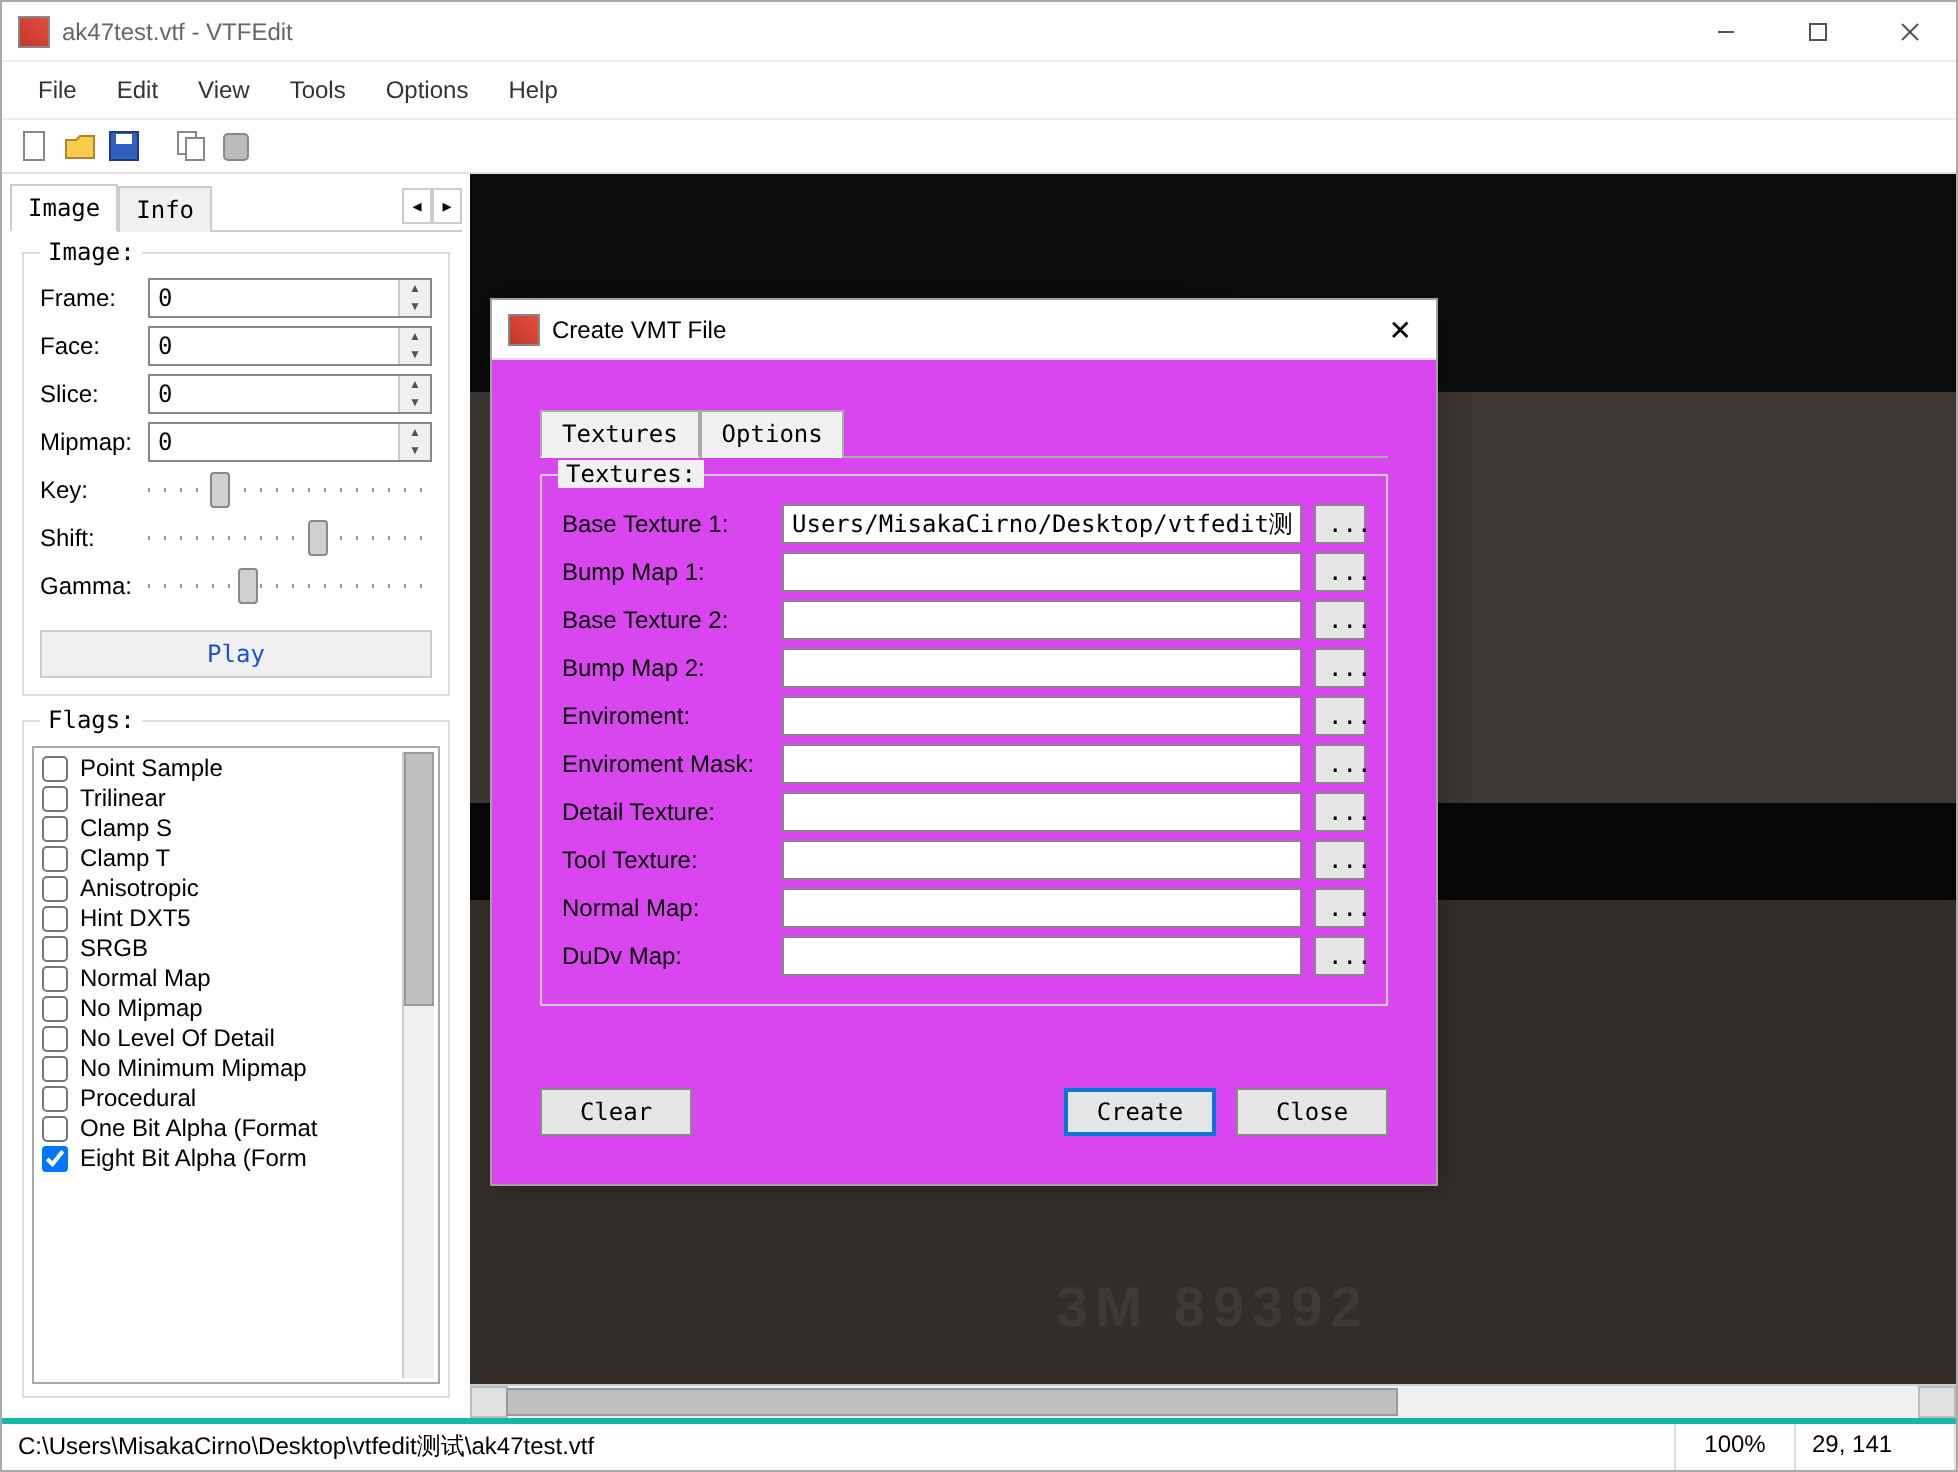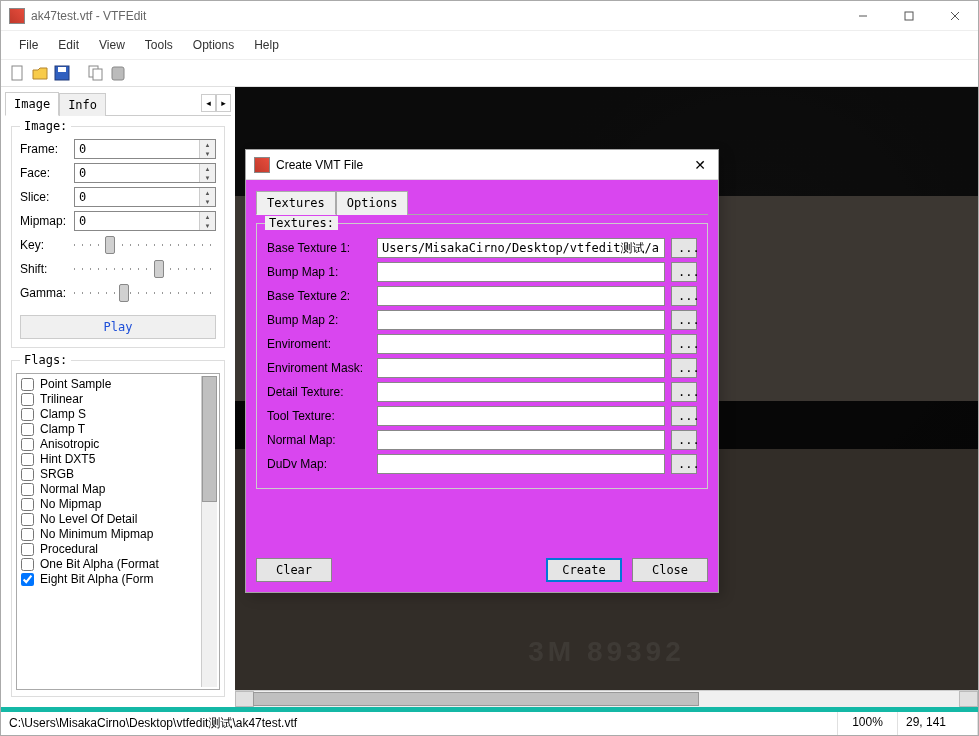--- a/index.html
+++ b/index.html
@@ -53,32 +53,32 @@
   position: absolute; bottom: 22px; left: 50%; transform: translateX(-50%);
   color: rgba(180,180,175,0.1); font-size: 28px; font-family: Arial, sans-serif;
   letter-spacing: 4px; font-weight: bold;
 }
 .preview-hsb { height: 17px; background: #f0f0f0; border-top: 1px solid #ccc; position: relative; }
 .preview-hsb::before, .preview-hsb::after {
   content:''; position:absolute; top:0; bottom:0; width:17px; background:#e0e0e0; border:1px solid #bbb;
 }
 .preview-hsb::before { left:0 } .preview-hsb::after { right:0 }
 .preview-hsb .thumb { position:absolute; left:18px; top:1px; bottom:1px; width:60%; background:#c0c0c0; border:1px solid #999; }
-.statusbar { display: flex; border-top: 5px solid #14b8a6; background: #fff; font-family: monospace; }
+.statusbar { display: flex; border-top: 3px solid #14b8a6; background: #fff; font-family: monospace; }
 .statusbar div { padding: 3px 8px; border-right: 1px solid #e0e0e0; }
 .status-path { flex: 1; min-width: 0; overflow: hidden; text-overflow: ellipsis; }
 .status-zoom { width: 60px; text-align: center; }
 .status-coords { width: 80px; }
 
 
 .dialog { position: absolute; left: 244px; top: 148px; width: 474px; height: 444px; background: #d946ef; border: 1px solid #a3a3a3; box-shadow: 4px 4px 12px rgba(0,0,0,0.2); display: flex; flex-direction: column; }
 .dlg-title { height: 30px; display: flex; align-items: center; padding: 0 8px; background: #fff; border-bottom: 1px solid #e0e0e0; }
 .dlg-title .icon { width: 16px; height: 16px; margin-right: 6px; background: linear-gradient(45deg,#c0392b,#e74c3c); border:1px solid #888; }
 .dlg-close { margin-left: auto; font-size: 14px; padding: 0 4px; }
-.dlg-body { flex: 1; padding: 10px; display: flex; flex-direction: column; }
+.dlg-body { flex: 1; padding: 24px; display: flex; flex-direction: column; }
 .dlg-tabs { display: flex; border-bottom: 1px solid #aaa; }
 .dlg-tab { padding: 4px 10px; border: 1px solid #aaa; border-bottom: none; background: #f0f0f0; font-family: monospace; position: relative; top: 1px; }
 .dlg-tab.active { background: #f0f0f0; border-bottom: 1px solid #f0f0f0; }
 .dlg-group { border: 1px solid #ccc; margin-top: 8px; padding: 14px 10px 10px; position: relative; }
 .dlg-group .legend { position: absolute; top: -8px; left: 8px; background: #f0f0f0; padding: 0 4px; font-family: monospace; }
 .tex-row { display: flex; align-items: center; margin-bottom: 4px; font-family: monospace; }
 .tex-row label { width: 110px; }
 .tex-row input.ti { flex: 1; border: 1px solid #888; height: 20px; padding: 0 4px; font-family: monospace; background:#fff; }
 .tex-row button.browse { width: 26px; height: 20px; margin-left: 6px; border: 1px solid #888; background: #e5e5e5; font-family: monospace; }
 .dlg-btns { margin-top: auto; display: flex; gap: 10px; justify-content: flex-start; padding-top: 12px; }

